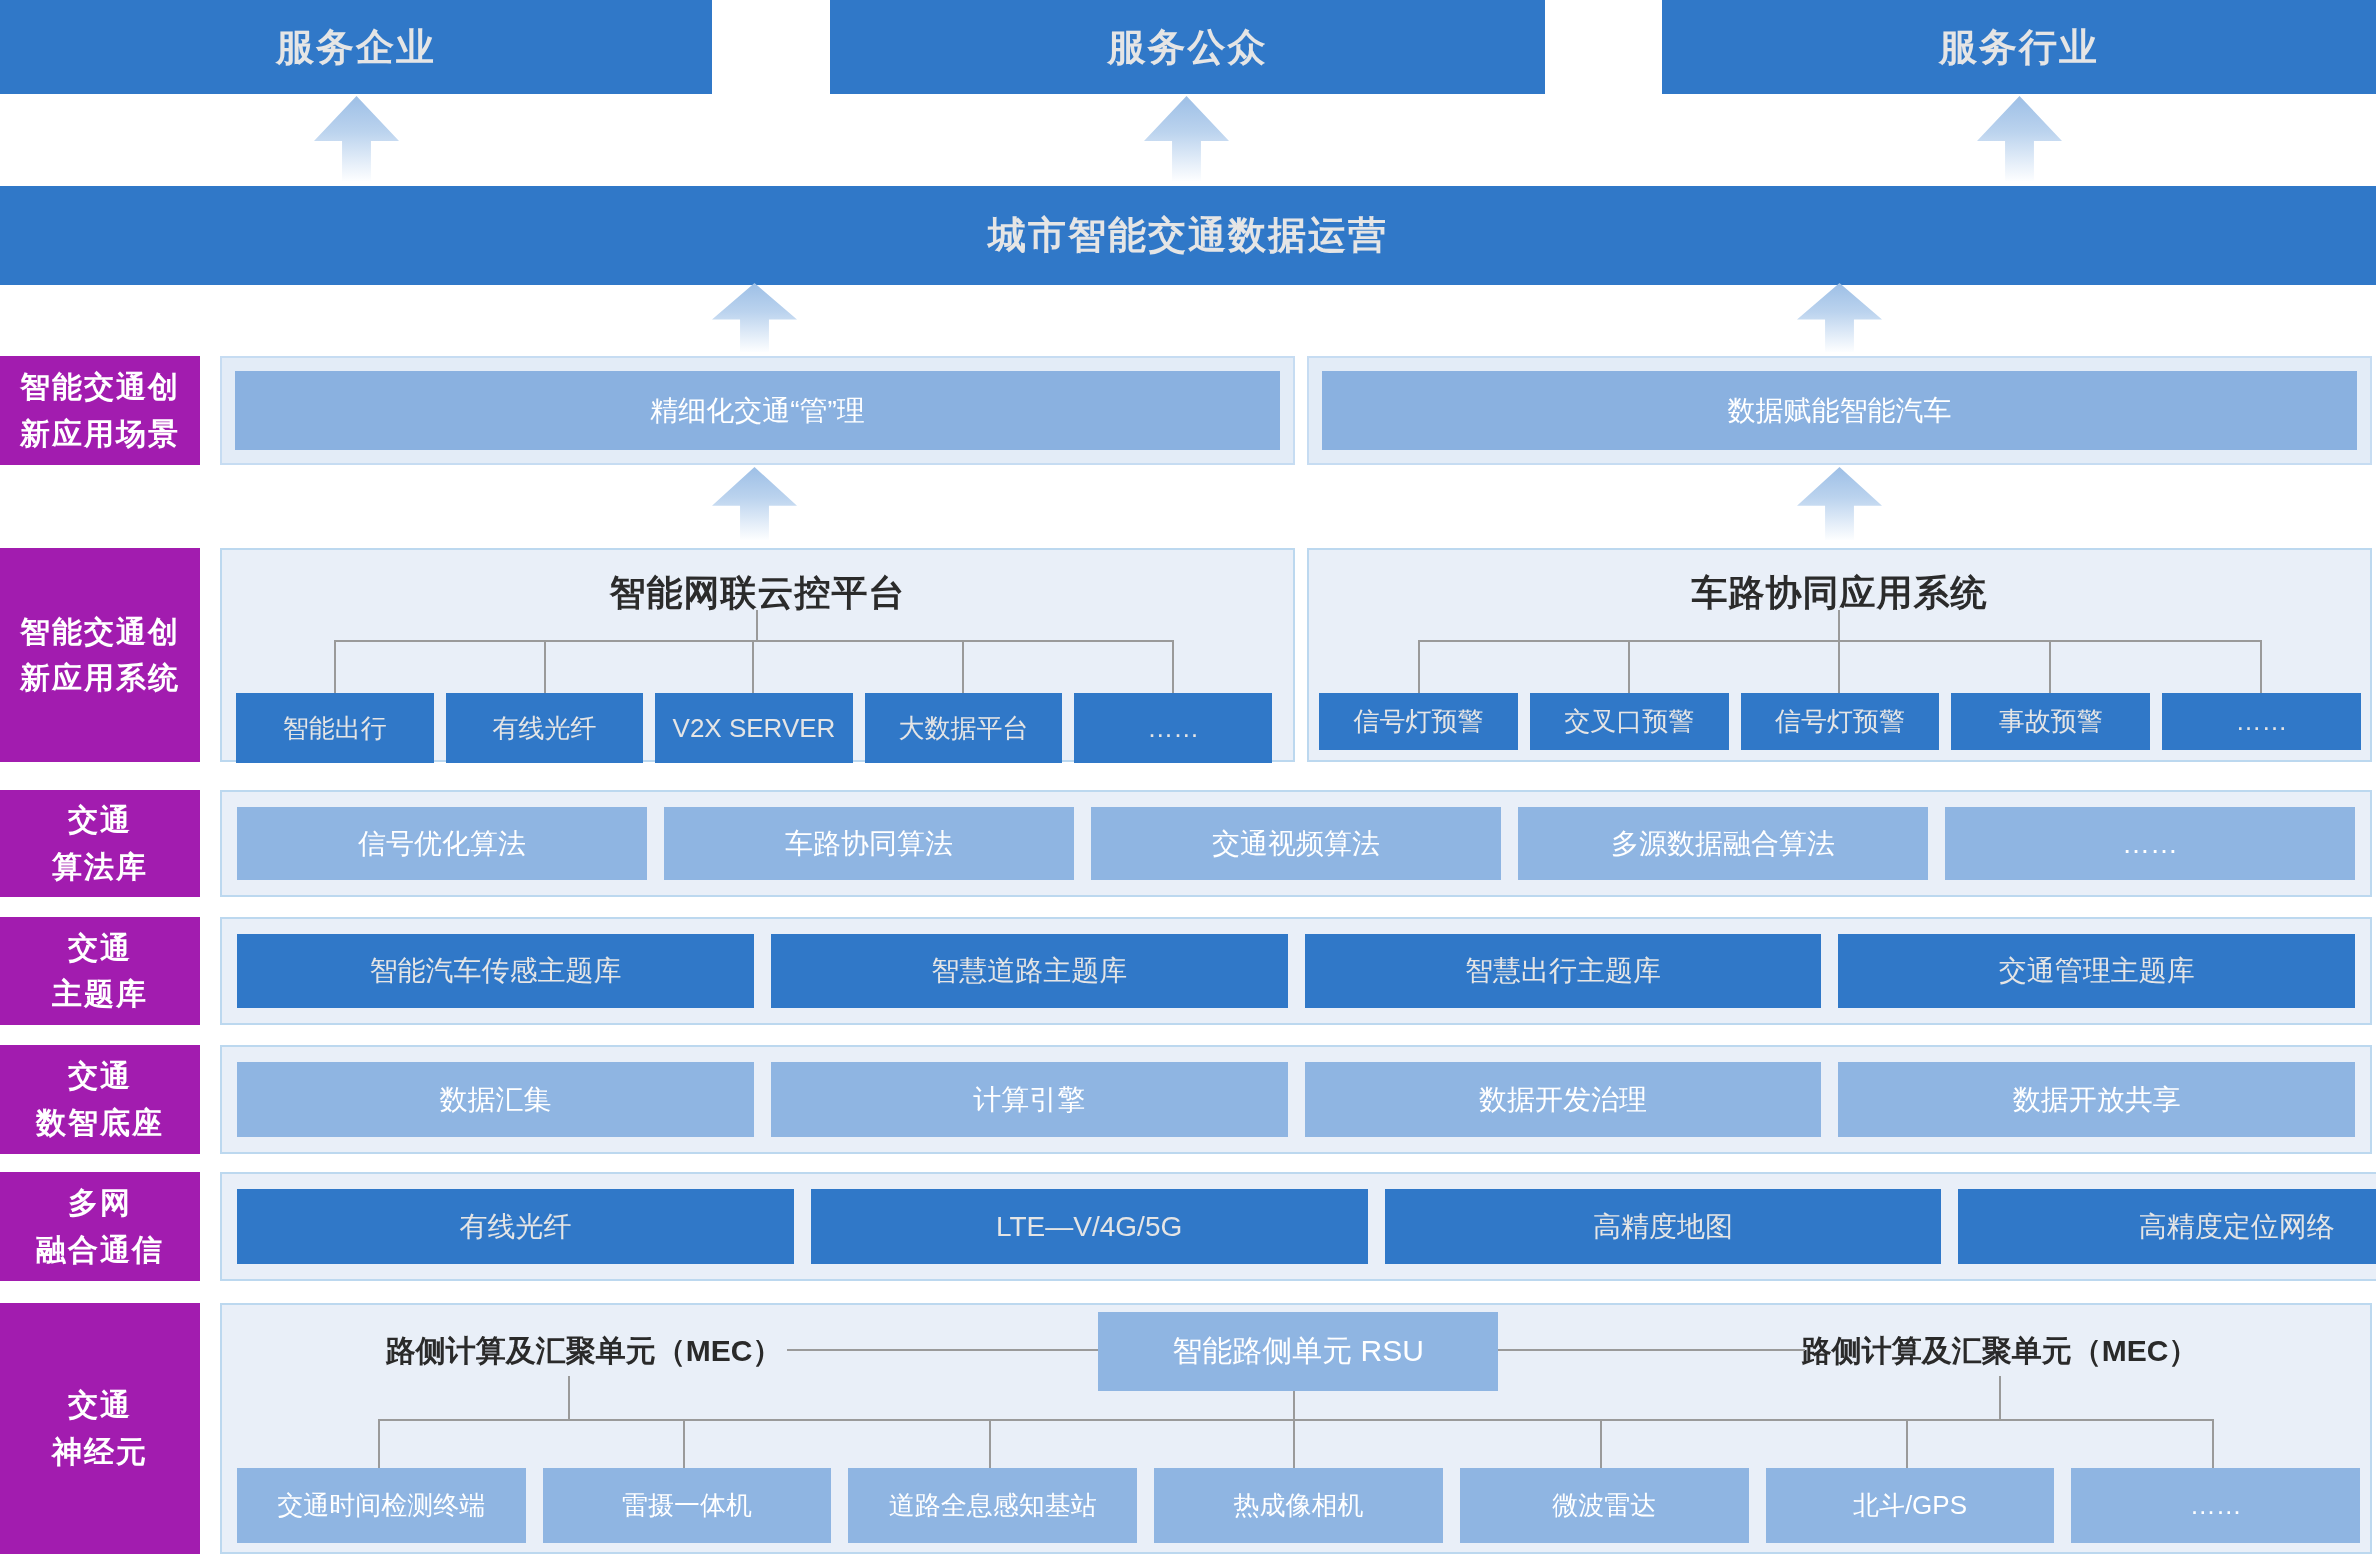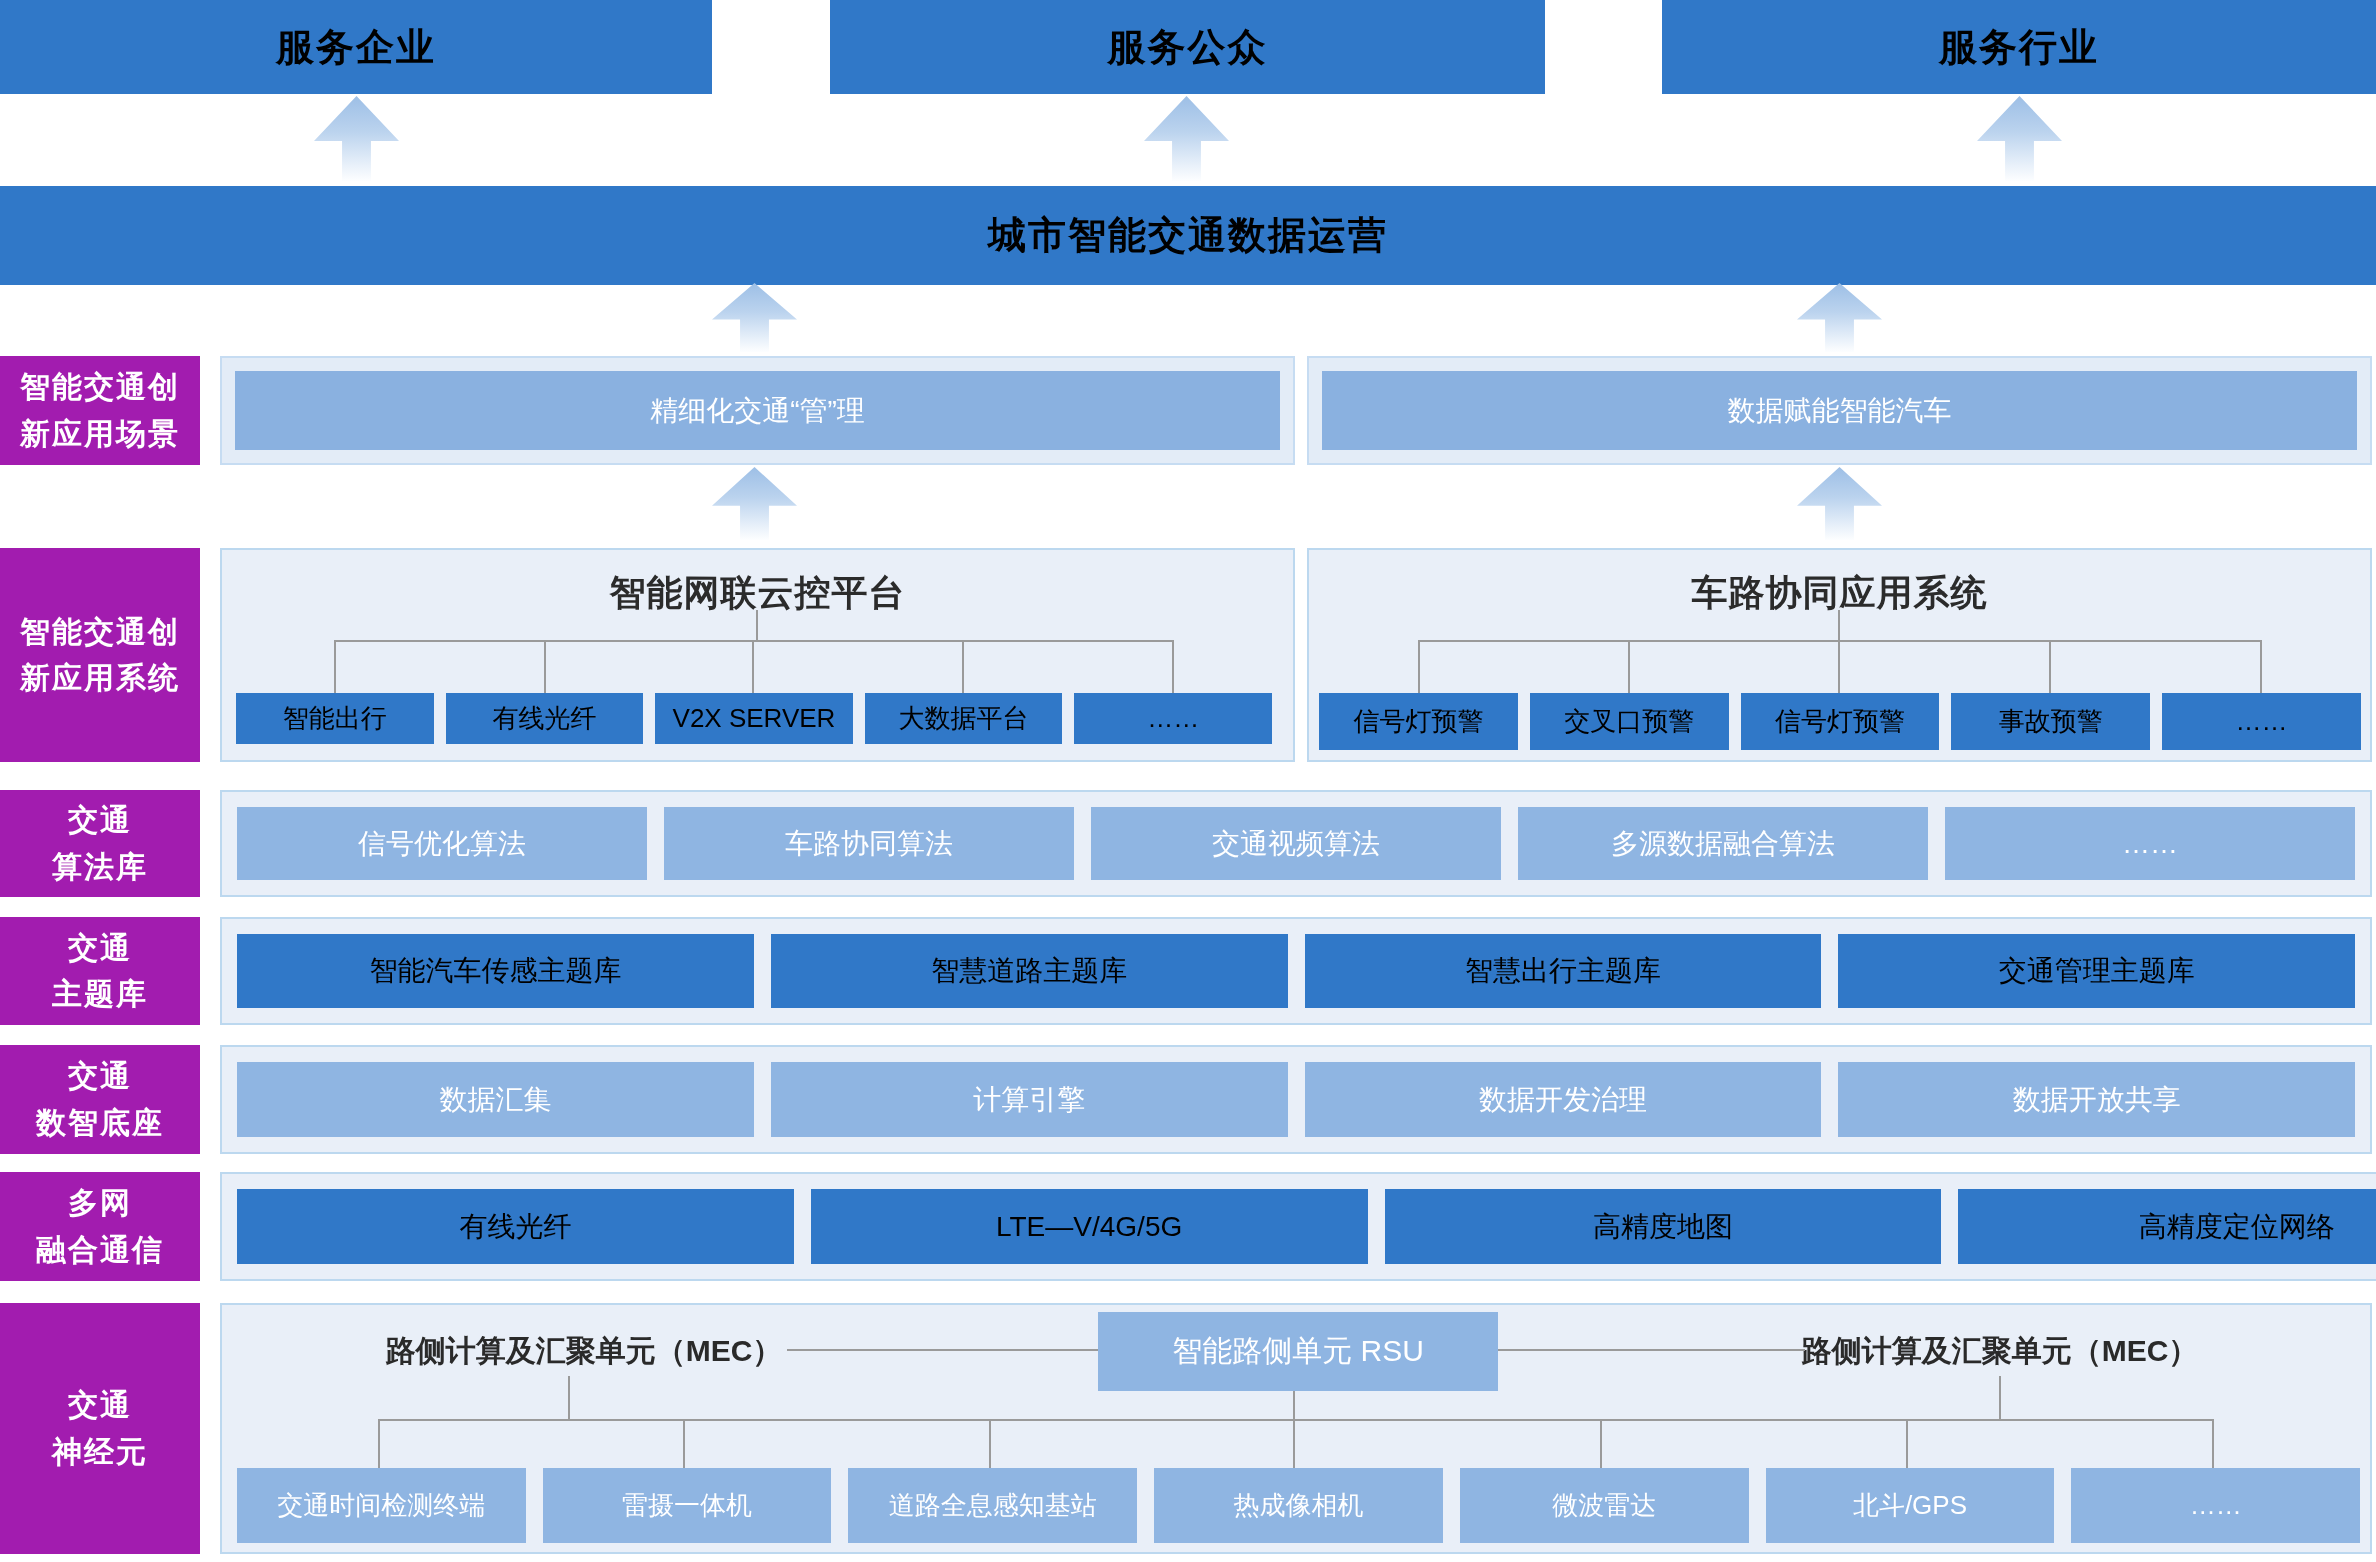--- a/index.html
+++ b/index.html
@@ -2,21 +2,21 @@
 <html><head>
 <meta charset="utf-8">
 <style>
   html,body{margin:0;padding:0;background:#fff;}
   .stage{
     position:relative;width:2376px;height:1562px;background:#ffffff;overflow:hidden;
     font-family:"Liberation Sans","DejaVu Sans",sans-serif;
   }
   .abs{position:absolute;box-sizing:border-box;}
   .center{display:flex;align-items:center;justify-content:center;text-align:center;}
-  .box-dark{background:#3078C8;color:#000000;}
+  .box-dark{background:#3078C8;color:#e5e5e5;}
   .box-mid{background:#8FB5E2;color:#ffffff;}
   .top-box{font-size:38px;font-weight:700;letter-spacing:2px;}
   .band{font-size:38px;font-weight:700;letter-spacing:2px;}
   .sidebar{background:#a21caf;color:#fff;font-weight:700;font-size:30px;line-height:1.55;
            white-space:pre-line;letter-spacing:2px;}
   .panel{background:#E9EFF8;border:2px solid #BCD8EF;}
   .panel-scene{background:#E3ECF7;border:2px solid #C6DCF2;}
   .scene-bar{position:absolute;left:13px;right:13px;top:13px;bottom:13px;
              background:#8AB1E0;color:#fff;font-size:28px;}
   .panel-title{position:absolute;left:0;right:0;top:18px;height:51px;
@@ -74,21 +74,21 @@
     <div class="panel-title center">智能网联云控平台</div>
   </div>
 
   <div class="abs vline" style="left:756px;top:610px;height:30px"></div>
   <div class="abs hline" style="left:334px;top:640px;width:840px"></div>
   <div class="abs vline" style="left:334px;top:640px;height:53px"></div>
   <div class="abs vline" style="left:544px;top:640px;height:53px"></div>
   <div class="abs vline" style="left:752px;top:640px;height:53px"></div>
   <div class="abs vline" style="left:962px;top:640px;height:53px"></div>
   <div class="abs vline" style="left:1172px;top:640px;height:53px"></div>
-  <div class="abs sys-children" style="left:236px;top:693px;width:1036px;height:51px">
+  <div class="abs sys-children" style="left:236px;top:693px;width:1036px;height:70px">
     <div class="center box-dark">智能出行</div>
     <div class="center box-dark">有线光纤</div>
     <div class="center box-dark">V2X SERVER</div>
     <div class="center box-dark">大数据平台</div>
     <div class="center box-dark">……</div>
   </div>
 
   <div class="abs panel" style="left:1307px;top:548px;width:1065px;height:214px">
     <div class="panel-title center">车路协同应用系统</div>
   </div>

